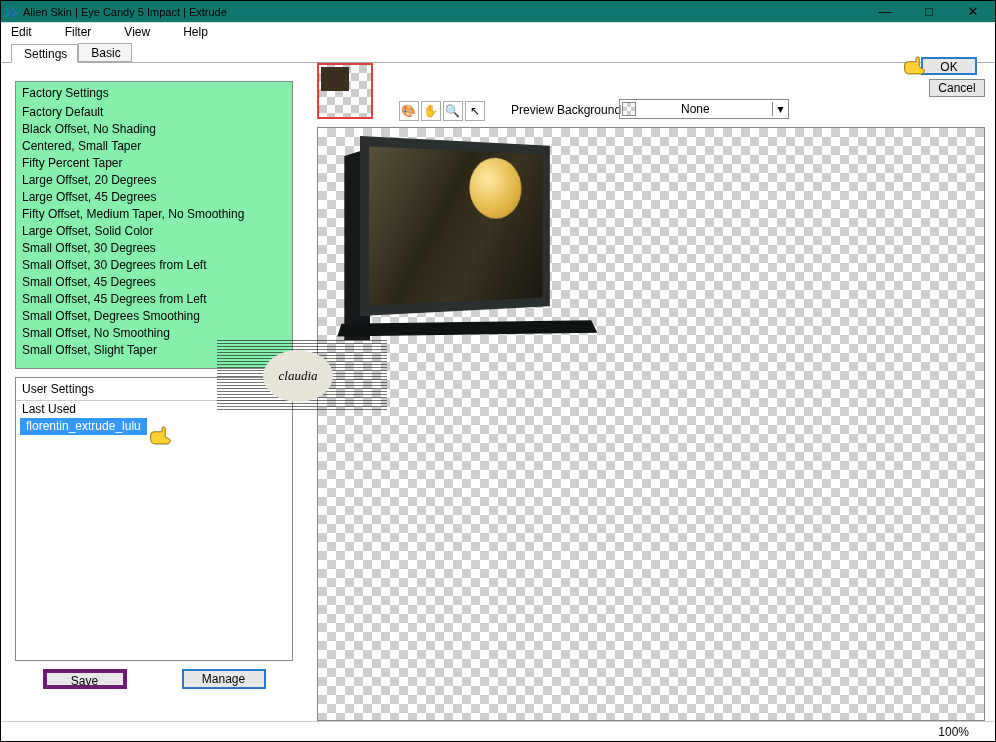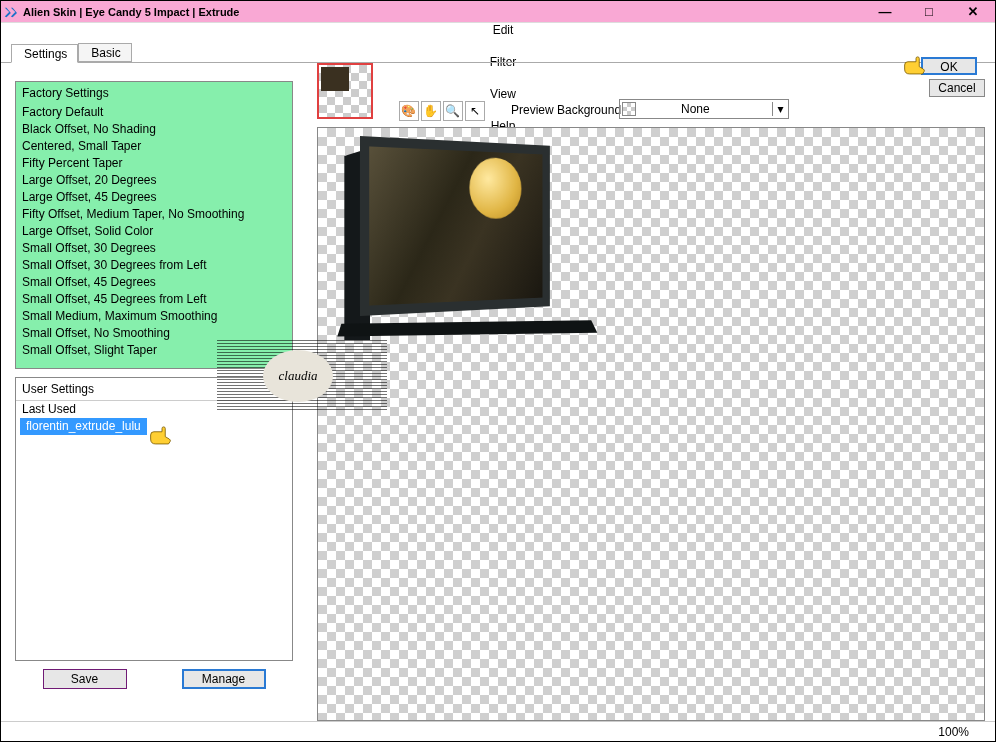--- a/index.html
+++ b/index.html
@@ -1,26 +1,26 @@
 <!DOCTYPE html>
 <html><head>
 <meta charset="utf-8">
 <style>
   * { box-sizing: border-box; font-family: Arial, sans-serif; }
   body { margin: 0; background: #fff; width: 996px; height: 742px; border: 1px solid #000; position: relative; overflow: hidden; }
 
   
-  .titlebar { height: 22px; background: #f9a8d4; display: flex; align-items: center; padding-left: 2px; border-bottom: 1px solid #ddd; font-weight: bold; }
+  .titlebar { height: 22px; background: #0f766e; display: flex; align-items: center; padding-left: 2px; border-bottom: 1px solid #ddd; }
   .titlebar .tlogo { width: 14px; height: 14px; margin-right: 6px; display:flex; align-items:center; justify-content:center; }
   .titlebar .title { font-size: 11px; color: #000; flex: 1; }
   .winbtns { display: flex; }
   .winbtn { width: 44px; height: 22px; display: flex; align-items: center; justify-content: center; font-size: 13px; }
 
   
-  .menubar { height: 18px; display: flex; align-items: center; padding-left: 10px; gap: 18px; position: relative; flex-direction: column; }
+  .menubar { height: 18px; display: flex; align-items: center; padding-left: 10px; gap: 33px; position: relative; }
   .menubar .mitem { font-size: 12px; }
 
   
   .tabrow { height: 22px; display:flex; align-items:flex-end; border-bottom: 1px solid #aaa; position: relative; }
   .tab { font-size: 12px; padding: 2px 10px 1px 12px; border: 1px solid #aaa; background: #fff; position: relative; }
   .tab.active { border-bottom: 1px solid #fff; z-index: 2; margin-bottom: -1px; }
   .tab.inactive { background: #f5f5f5; }
 
   .body-area { position:absolute; top:62px; bottom:20px; left:0; right:0; }
 
@@ -29,21 +29,21 @@
   .listbox { border:1px solid #888; height:288px; overflow-y:scroll; background:#86efac; font-size:12px; }
   .listbox .hdr { padding:4px 6px; font-size:12px; }
   .listbox .li { padding:1px 6px; font-size:12px; line-height:15px; white-space:nowrap; }
 
   .userbox { margin-top:8px; border:1px solid #888; height:284px; background:#fff; font-size:12px; position: relative; }
   .userbox .hdr { padding:4px 6px; border-bottom:1px solid #ccc; }
   .userbox .li { padding:1px 6px; font-size:12px; line-height:15px; }
   .userbox .li.sel { background:#3399ff; color:#fff; display:inline-block; margin-left:4px; }
 
   .btnrow { margin-top:8px; display:flex; justify-content:space-around; }
-  .pbtn { width:84px; height:20px; font-size:12px; background:#e7e7e7; border:1px solid #701a75; }
+  .pbtn { width:84px; height:20px; font-size:12px; background:#e7e7e7; border:4px solid #701a75; }
   .pbtn.hl { border:2px solid #2a7ad4; }
 
   
   .thumbstrip { position:absolute; left:316px; top:0px; width:56px; height:56px; border:2px solid #e04040; background-image: linear-gradient(45deg, #ccc 25%, transparent 25%, transparent 75%, #ccc 75%), linear-gradient(45deg, #ccc 25%, #fff 25%, #fff 75%, #ccc 75%); background-size: 16px 16px; background-position: 0 0, 8px 8px; display:flex; }
   .thumbimg { width:28px; height:24px; margin:2px; background:#3a3020; }
 
   .toolrow { position:absolute; left:398px; top:38px; display:flex; gap:2px; align-items:center; }
   .toolbtn { width:20px; height:20px; border:1px solid #aaa; display:flex;align-items:center;justify-content:center; font-size:12px; }
 
   .pvlabel { position:absolute; left:510px; top:40px; font-size:12px; }
@@ -158,21 +158,21 @@
       <div class="li">Centered, Small Taper</div>
       <div class="li">Fifty Percent Taper</div>
       <div class="li">Large Offset, 20 Degrees</div>
       <div class="li">Large Offset, 45 Degrees</div>
       <div class="li">Fifty Offset, Medium Taper, No Smoothing</div>
       <div class="li">Large Offset, Solid Color</div>
       <div class="li">Small Offset, 30 Degrees</div>
       <div class="li">Small Offset, 30 Degrees from Left</div>
       <div class="li">Small Offset, 45 Degrees</div>
       <div class="li">Small Offset, 45 Degrees from Left</div>
-      <div class="li">Small Medium, Maximum Smoothing</div>
+      <div class="li">Small Offset, Degrees Smoothing</div>
       <div class="li">Small Offset, No Smoothing</div>
       <div class="li">Small Offset, Slight Taper</div>
     </div>
 
     <div class="userbox">
       <div class="hdr">User Settings</div>
       <div class="li">Last Used</div>
       <div><span class="li sel">florentin_extrude_lulu</span></div>
     </div>
 

